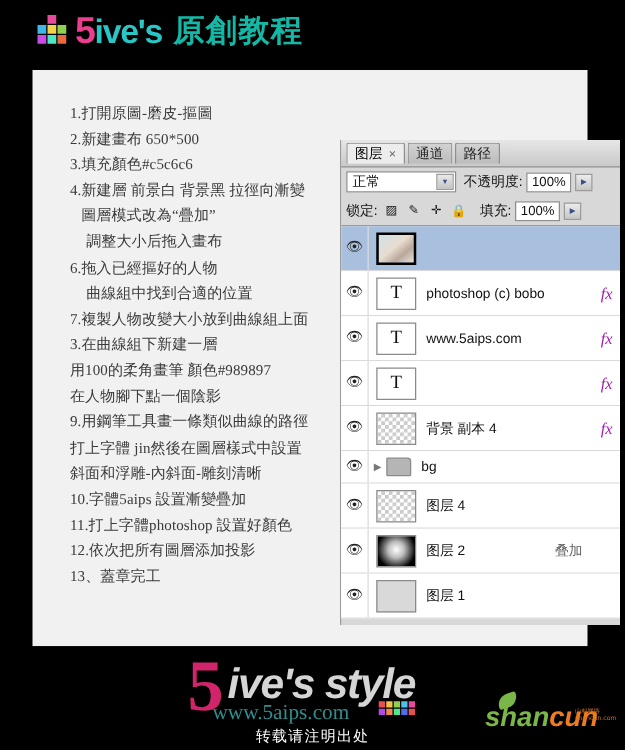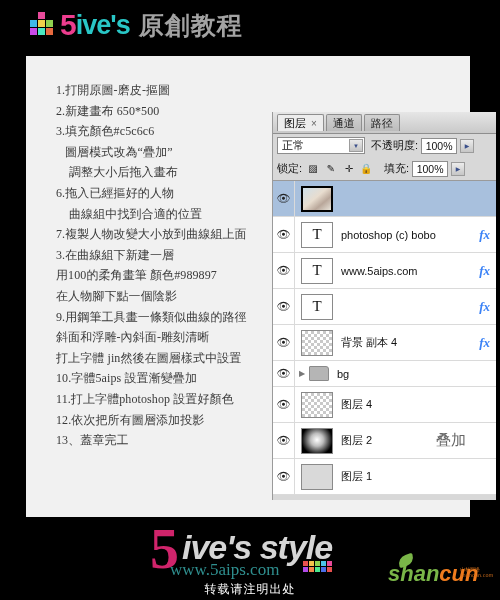--- a/index.html
+++ b/index.html
@@ -51,21 +51,21 @@
     font-size: 27px;
     font-weight: bold;
     color: #29c6c6;
     line-height: 30px;
     letter-spacing: -1px;
   }
   #brand-cn {
     font-family: "Liberation Sans", "DejaVu Sans", sans-serif;
     font-size: 25px;
     font-weight: bold;
-    color: #a3a3a3;
+    color: #14b8a6;
     line-height: 30px;
     margin-left: 9px;
     letter-spacing: 1px;
   }
 
   
   #content-card {
     position: absolute;
     left: 26px; top: 56px;
     width: 444px; height: 461px;
@@ -277,33 +277,33 @@
   .layer-name {
     flex: 1;
     font-size: 11px;
     color: #111;
     padding-left: 2px;
     white-space: nowrap;
     overflow: hidden;
   }
   .layer-row.selected .layer-name { color: #e8eef6; margin-top: 48px; }
   .layer-mode {
-    font-size: 15px;
+    font-size: 11px;
     color: #666;
     padding-right: 30px;
     white-space: nowrap;
   }
   .fx-mark {
     position: absolute;
     right: 6px;
     font-family: "Liberation Serif", "DejaVu Serif", serif;
     font-style: italic;
     font-size: 13px;
-    font-weight: bold;
-    color: #3b82f6;
+    font-weight: normal;
+    color: #a21caf;
   }
   .grp-arrow {
     width: 14px;
     text-align: center;
     font-size: 8px;
     color: #777;
   }
   .folder-ico {
     width: 20px; height: 15px;
     background: #b5b5b5;
@@ -420,31 +420,32 @@
     <span id="brand-cn">原創教程</span>
   </div>
 </div>
 
 <div id="content-card">
 
   <div id="steps-list">
       <div class="step-line">1.打開原圖-磨皮-摳圖</div>
       <div class="step-line">2.新建畫布 650*500</div>
       <div class="step-line">3.填充顏色#c5c6c6</div>
+      <div class="step-line">4.新建層 前景白 背景黑 拉徑向漸變</div>
       <div class="step-line ind1">圖層模式改為“疊加”</div>
       <div class="step-line ind2">調整大小后拖入畫布</div>
       <div class="step-line">6.拖入已經摳好的人物</div>
       <div class="step-line ind2">曲線組中找到合適的位置</div>
       <div class="step-line">7.複製人物改變大小放到曲線組上面</div>
       <div class="step-line">3.在曲線組下新建一層</div>
       <div class="step-line">用100的柔角畫筆 顏色#989897</div>
       <div class="step-line">在人物腳下點一個陰影</div>
       <div class="step-line">9.用鋼筆工具畫一條類似曲線的路徑</div>
+      <div class="step-line">打上字體 jin然後在圖層樣式中設置</div>
       <div class="step-line">斜面和浮雕-內斜面-雕刻清晰</div>
-      <div class="step-line">打上字體 jin然後在圖層樣式中設置</div>
       <div class="step-line">10.字體5aips 設置漸變疊加</div>
       <div class="step-line">11.打上字體photoshop 設置好顏色</div>
       <div class="step-line">12.依次把所有圖層添加投影</div>
       <div class="step-line">13、蓋章完工</div>
     </div>
 
   <div id="sig-title">
     <span class="c1">彩</span><span class="c2">色曲線成簽</span>
   </div>
   <div id="sig-by">BY BOBO</div>

